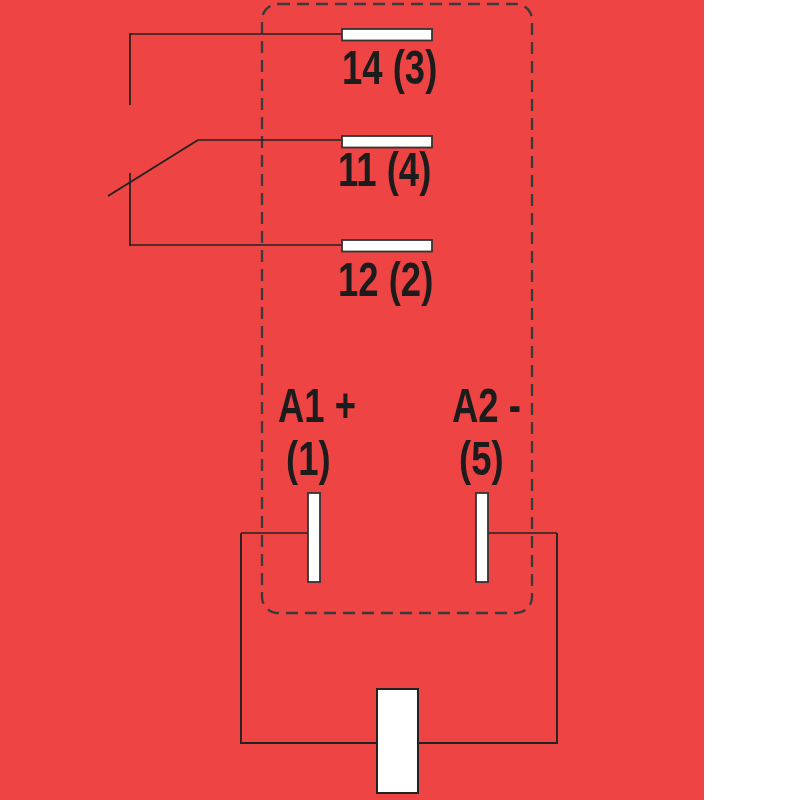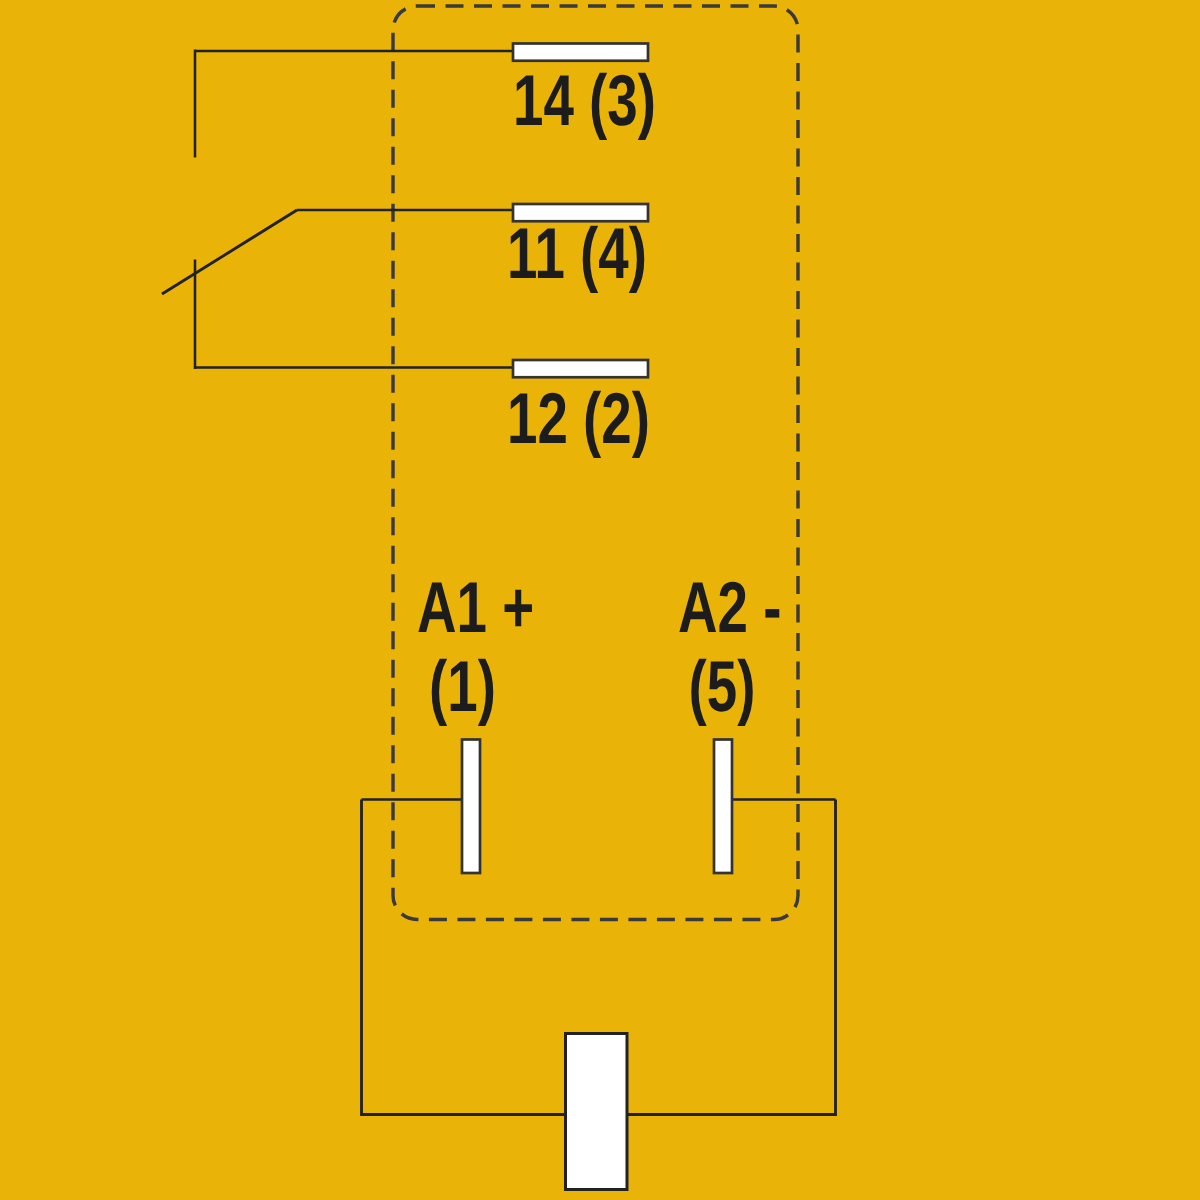--- a/index.html
+++ b/index.html
@@ -5,23 +5,23 @@
   html, body {
     margin: 0;
     padding: 0;
     background: #ffffff;
     width: 800px;
     height: 800px;
     overflow: hidden;
   }
   .stage {
     position: relative;
-    width: 800px;
+    width: 704px;
     height: 800px;
-    background: #eab308;
+    background: #ef4444;
     font-family: "Liberation Sans", sans-serif;
   }
   .diagram-svg {
     position: absolute;
     left: 0;
     top: 0;
   }
   .lbl {
     position: absolute;
     font-family: "Liberation Sans", sans-serif;

